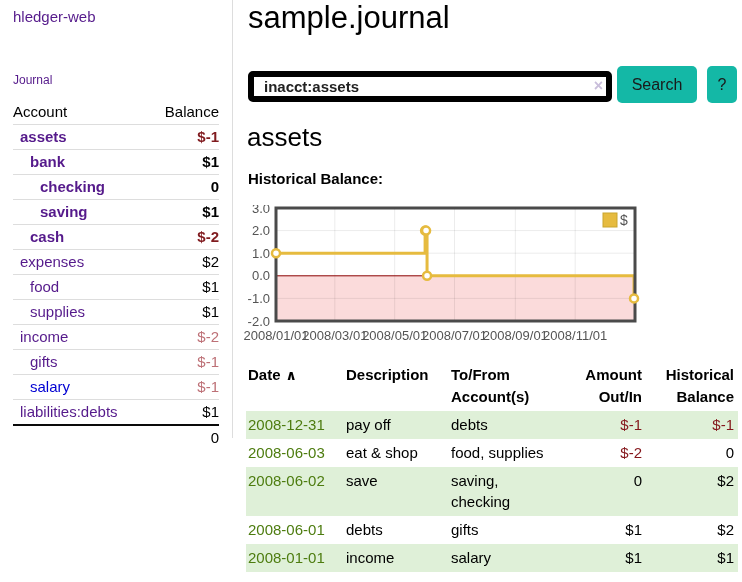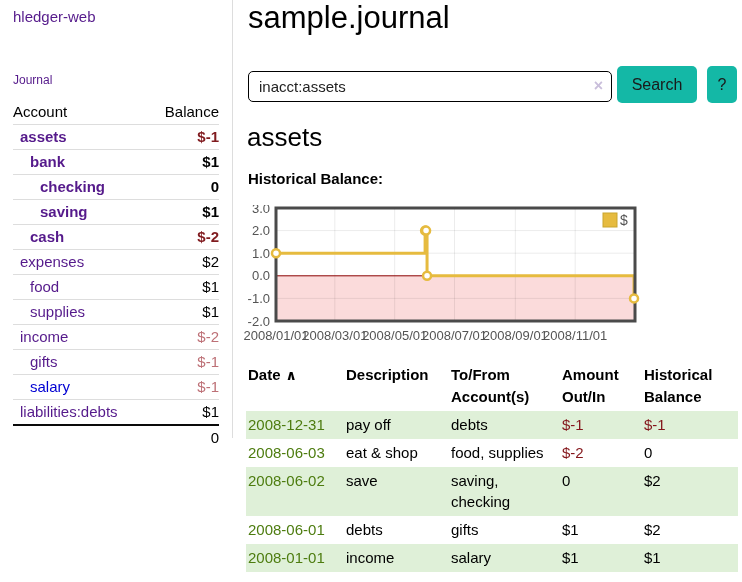--- a/index.html
+++ b/index.html
@@ -30,42 +30,42 @@
   .bal.neg-dim { color:#bd7076; }
   .ind1 { padding-left:7px !important; }
   .ind2 { padding-left:17px !important; }
   .ind3 { padding-left:27px !important; }
   tr.total td { border-top:2px solid #0a0a0a; font-size:15px; }
 
   
   .page-title { position:absolute; left:248px; top:0px; margin:0; font-size:31px; font-weight:normal; line-height:36px; }
   .search-wrap { position:absolute; left:248px; top:71px; width:364px; height:31px; }
   .search-input {
-    width:100%; height:100%; border:1px solid #000000; border-radius:5px;
+    width:100%; height:100%; border:6px solid #000000; border-radius:5px;
     padding:0 28px 0 10px; font-size:15px; color:#222;
-    font-family:"Liberation Sans","DejaVu Sans",sans-serif; outline:none;
+    font-family:"Liberation Sans","DejaVu Sans",sans-serif; outline:none;font-weight:bold;
   }
   .clear-x { position:absolute; right:9px; top:6px; color:#c9bedb; font-size:16px; font-weight:bold; cursor:pointer; }
   .btn {
     position:absolute; top:66px; height:37px; border:none; border-radius:5px;
     background:#14b8a6; color:#1a1a1a; font-size:16px; text-align:center; cursor:pointer;
     font-family:"Liberation Sans","DejaVu Sans",sans-serif;
   }
   .btn-search { left:617px; width:80px; }
   .btn-help { left:707px; width:30px; }
 
   
   .acct-heading { position:absolute; left:247px; top:122px; margin:0; font-size:26px; font-weight:normal; }
   .chart-title { position:absolute; left:248px; top:170px; font-size:15px; font-weight:bold; }
   #chart { position:absolute; left:240px; top:205px; width:450px; height:142px; }
 
   
   table.register { position:absolute; left:246px; top:362px; width:492px; border-collapse:collapse; font-size:15px; table-layout:fixed; }
   table.register th { font-weight:bold; text-align:left; vertical-align:top; padding:2px 0 3px 2px; line-height:22px; }
-  table.register th.ar, table.register td.ar { }
+  table.register th.ar, table.register td.ar { text-align:right; }
   table.register td { vertical-align:top; padding:3px 0 4px 2px; line-height:21px; }
   table.register col.c1 { width:98px; } table.register col.c2 { width:105px; }
   table.register col.c3 { width:111px; } table.register col.c4 { width:82px; }
   table.register col.c5 { width:96px; }
   table.register td.last, table.register th.last { padding-right:4px; }
   tr.stripe { background:#dff0d8; }
   .dlink { color:#4d7c0f;margin-top:33px; }
   td.neg { color:#84161b; }
   td.pre { white-space:pre-line; }
   .sort-icon { font-weight:900; margin-left:5px; font-size:14px; }

